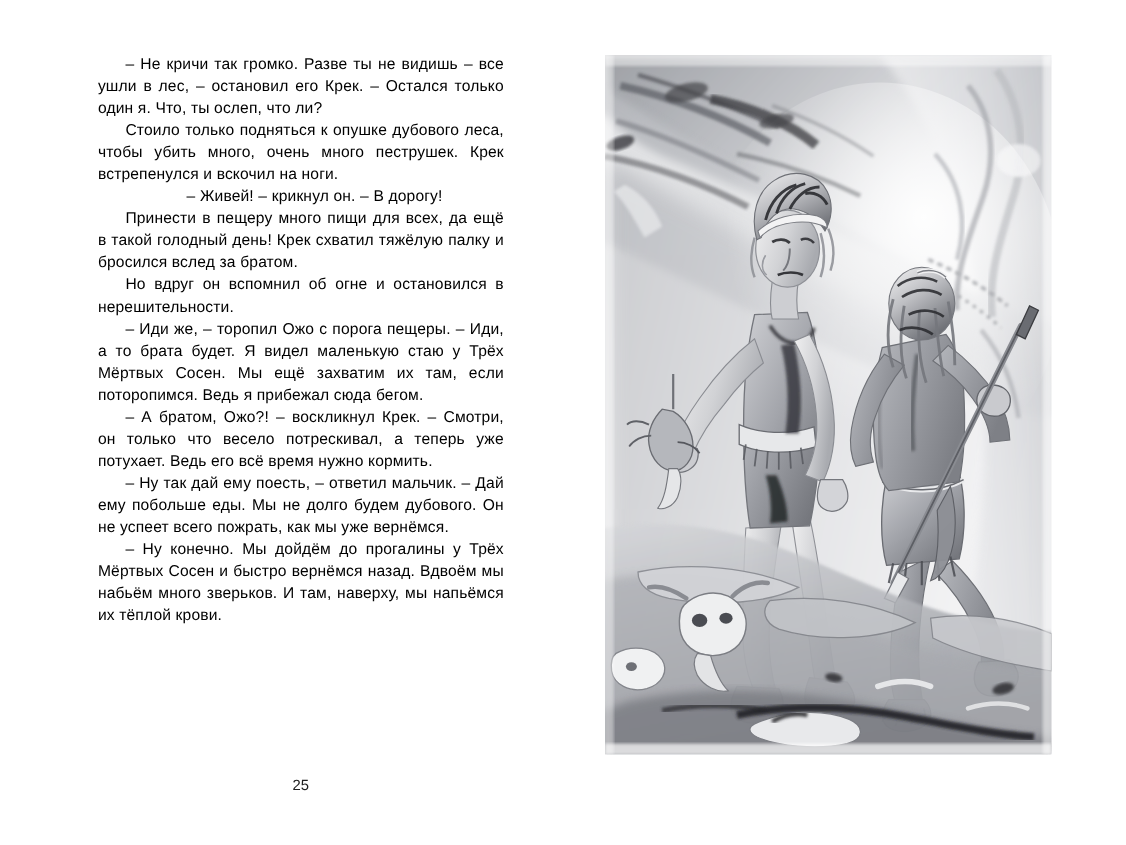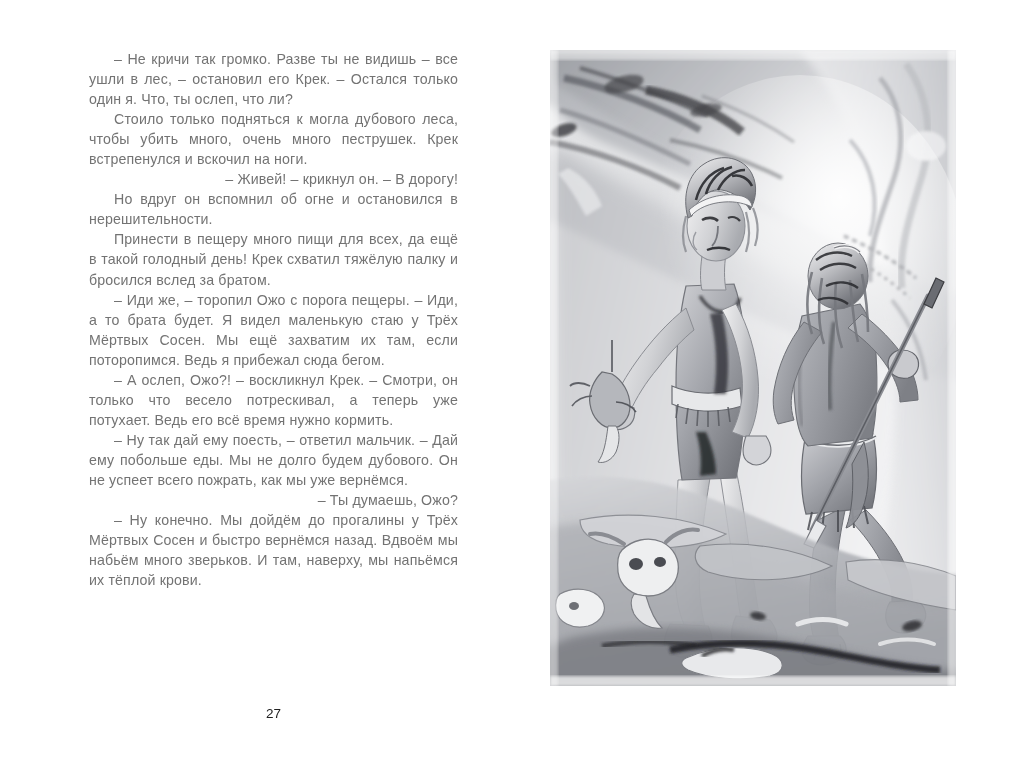--- a/index.html
+++ b/index.html
@@ -32,27 +32,27 @@
     width: 369px;
   }
 
   .para {
     margin: 0;
     text-indent: 25px;
     text-align: justify;
     font-size: 14.2px;
     line-height: 20.05px;
     font-family: "Liberation Sans", sans-serif;
-    color: #737373;
+    color: #000000;
     letter-spacing: 0.01em;
     -webkit-font-smoothing: antialiased;
     hyphens: manual;
   }
   .para.last-loose {
-    text-align: right;
+    text-align: center;
   }
 
   
   #page-number {
     position: absolute;
     left: 89px;
     top: 706px;
     width: 369px;
     text-align: center;
     font-size: 13.5px;
@@ -77,32 +77,31 @@
     height: 636px;
   }
 </style>
 </head>
 <body>
 
 <div id="page">
 
   <div id="text-column">
     <p class="para">– Не кричи так громко. Разве ты не видишь – все ушли в лес, – остановил его Крек. – Остался только один я. Что, ты ослеп, что ли?</p>
-    <p class="para">Стоило только подняться к могла дубового леса, чтобы убить много, очень много пеструшек. Крек встрепенулся и вскочил на ноги.</p>
+    <p class="para">Стоило только подняться к опушке дубового леса, чтобы убить много, очень много пеструшек. Крек встрепенулся и вскочил на ноги.</p>
     <p class="para last-loose">– Живей! – крикнул он. – В дорогу!</p>
+    <p class="para">Принести в пещеру много пищи для всех, да ещё в такой голодный день! Крек схватил тяжёлую палку и бросился вслед за братом.</p>
     <p class="para">Но вдруг он вспомнил об огне и остановился в нерешительности.</p>
-    <p class="para">Принести в пещеру много пищи для всех, да ещё в такой голодный день! Крек схватил тяжёлую палку и бросился вслед за братом.</p>
     <p class="para">– Иди же, – торопил Ожо с порога пещеры. – Иди, а то брата будет. Я видел маленькую стаю у Трёх Мёртвых Сосен. Мы ещё захватим их там, если поторопимся. Ведь я прибежал сюда бегом.</p>
-    <p class="para">– А ослеп, Ожо?! – воскликнул Крек. – Смотри, он только что весело потрескивал, а теперь уже потухает. Ведь его всё время нужно кормить.</p>
+    <p class="para">– А братом, Ожо?! – воскликнул Крек. – Смотри, он только что весело потрескивал, а теперь уже потухает. Ведь его всё время нужно кормить.</p>
     <p class="para">– Ну так дай ему поесть, – ответил мальчик. – Дай ему побольше еды. Мы не долго будем дубового. Он не успеет всего пожрать, как мы уже вернёмся.</p>
-    <p class="para last-loose">– Ты думаешь, Ожо?</p>
     <p class="para">– Ну конечно. Мы дойдём до прогалины у Трёх Мёртвых Сосен и быстро вернёмся назад. Вдвоём мы набьём много зверьков. И там, наверху, мы напьёмся их тёплой крови.</p>
   </div>
 
-  <div id="page-number">27</div>
+  <div id="page-number">25</div>
 
   <div id="illustration">
     <svg viewBox="0 0 406 636" xmlns="http://www.w3.org/2000/svg">
       <defs>
         <linearGradient id="gTop" x1="0" y1="0" x2="1" y2="0.6">
           <stop offset="0%" stop-color="#8d9096"></stop>
           <stop offset="35%" stop-color="#b4b6bb"></stop>
           <stop offset="70%" stop-color="#dedfe2"></stop>
           <stop offset="100%" stop-color="#f2f2f3"></stop>
         </linearGradient>

